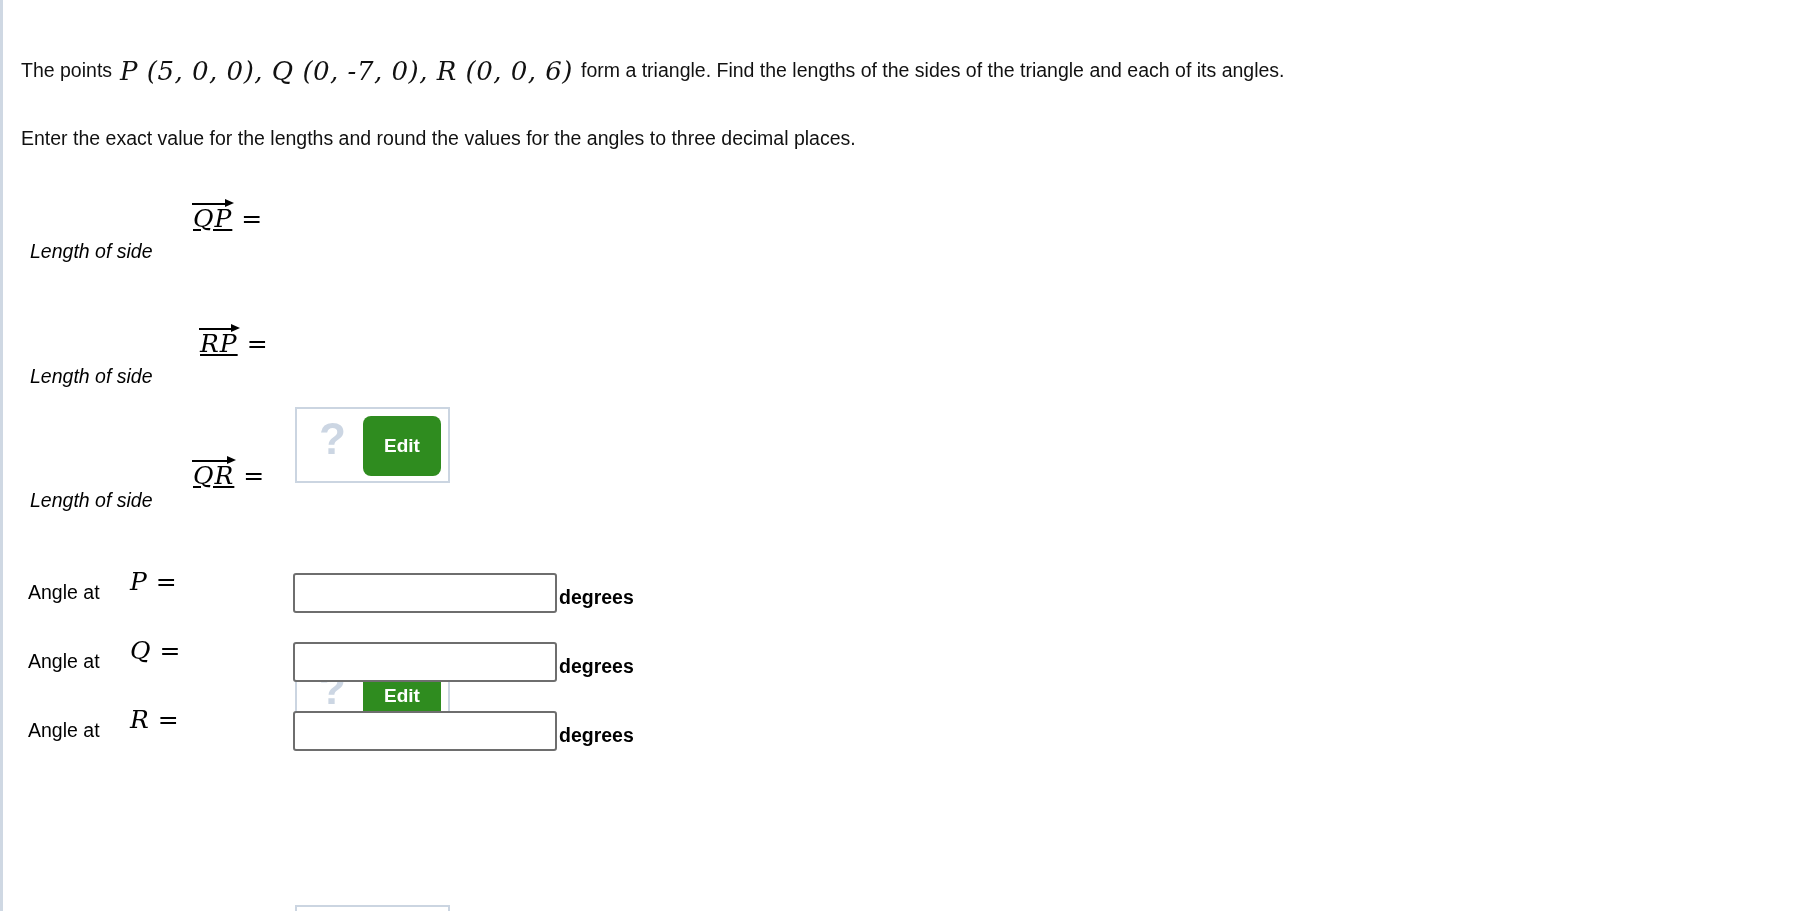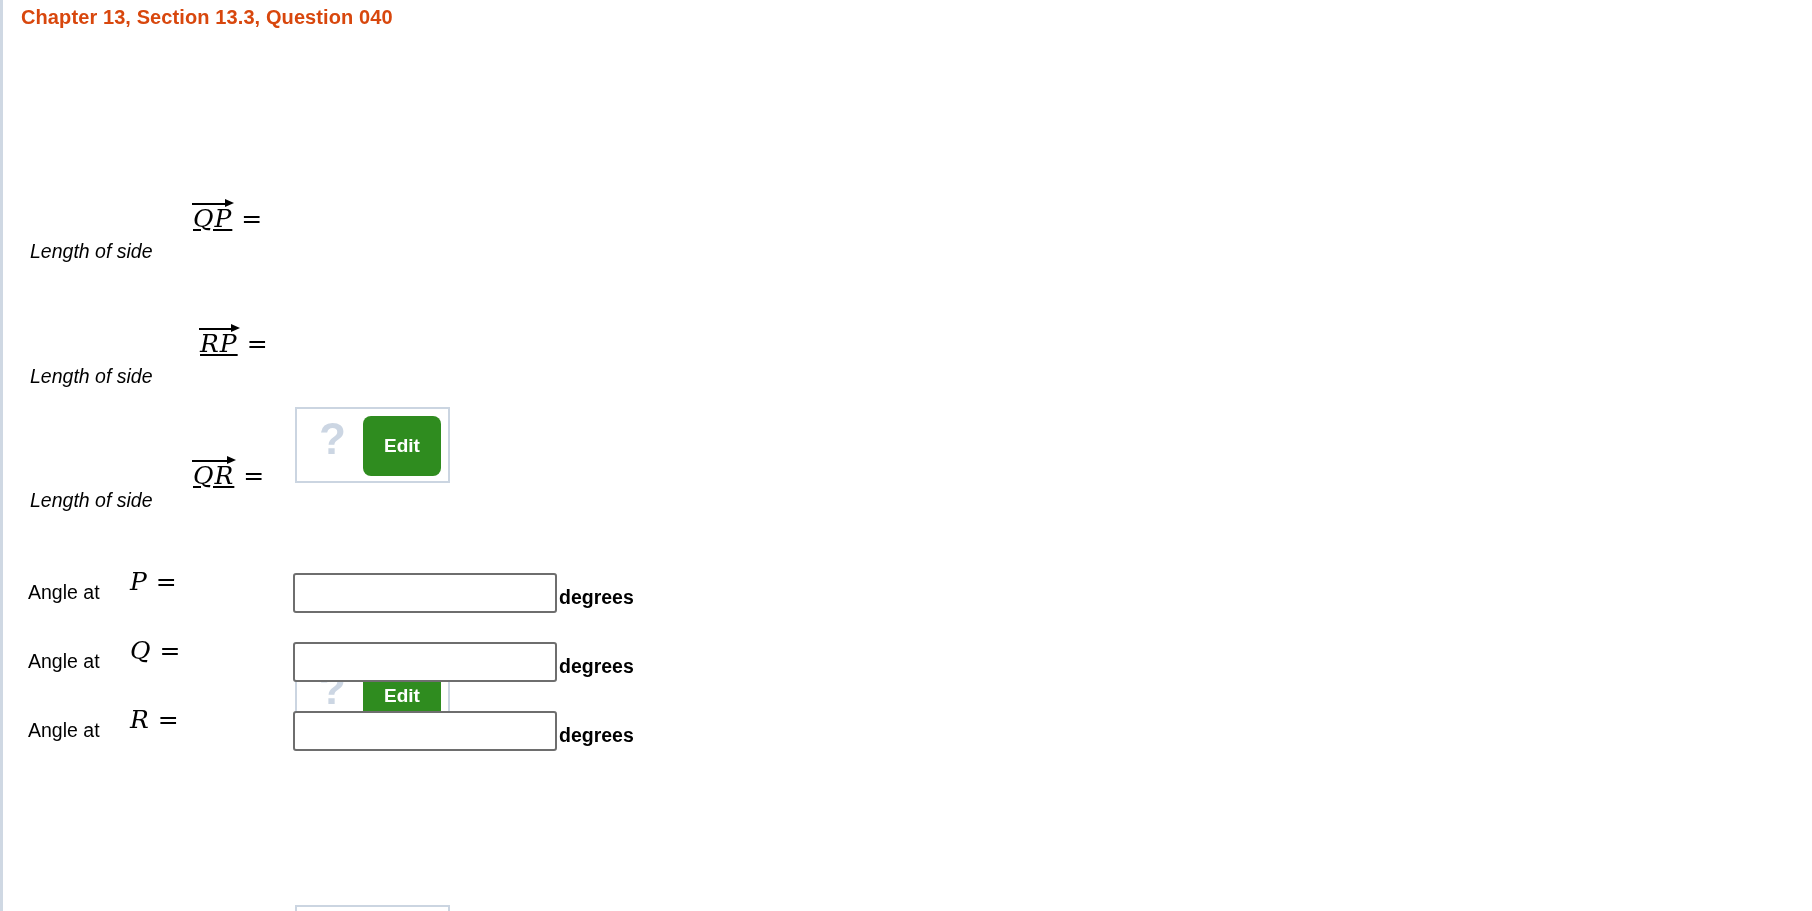--- a/index.html
+++ b/index.html
@@ -191,23 +191,26 @@
     font-size: 19.5px;
     white-space: nowrap;
     font-weight: bold;
   }
 </style>
 </head>
 <body>
 
 <div id="page">
 
-  <div class="qheader">Chapter 13, Section 13.3, Question 040</div>
-
-
+
+  <div class="prompt-line l1">
+    <span class="txt">The points</span><span class="math">P (5, 0, 0), Q (0, -7, 0), R (0, 0, 6)</span><span class="txt">form a triangle. Find the lengths of the sides of the triangle and each of its angles.</span>
+  </div>
+
+  <div class="prompt-line l2">Enter the exact value for the lengths and round the values for the angles to three decimal places.</div>
 
   <div class="side-row" style="top:198px;">
     <div class="label">Length of side</div>
     <div class="vecwrap" style="left:190px;">
       <span class="vec">
         <span class="bar"></span>
         <span class="head"></span>
         <span class="letters">QP</span>
       </span><span class="eqs">=</span>
     </div>

